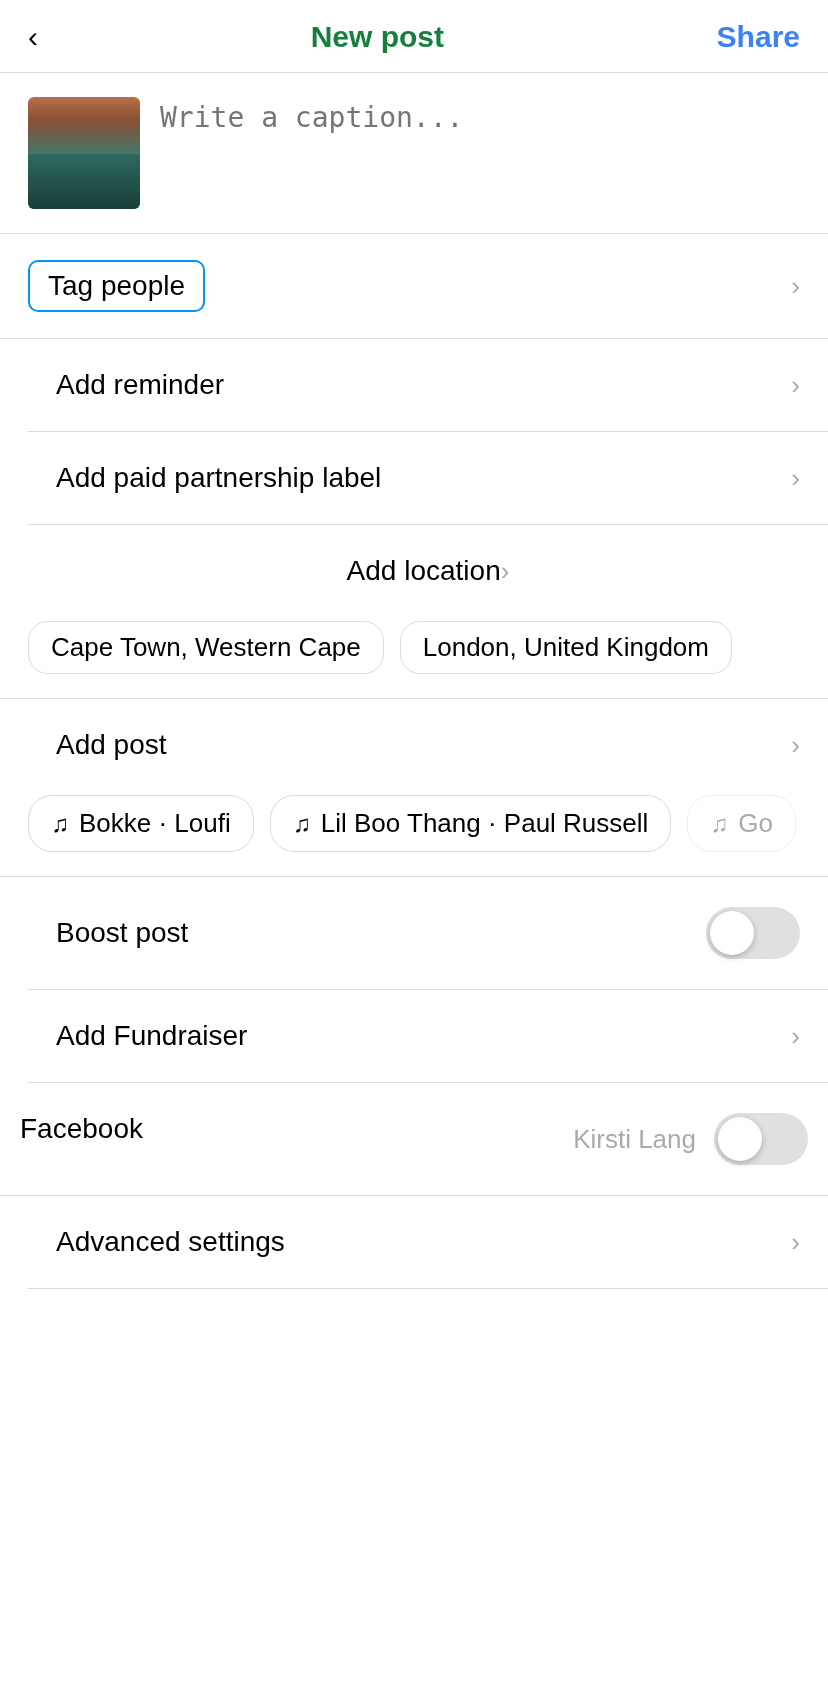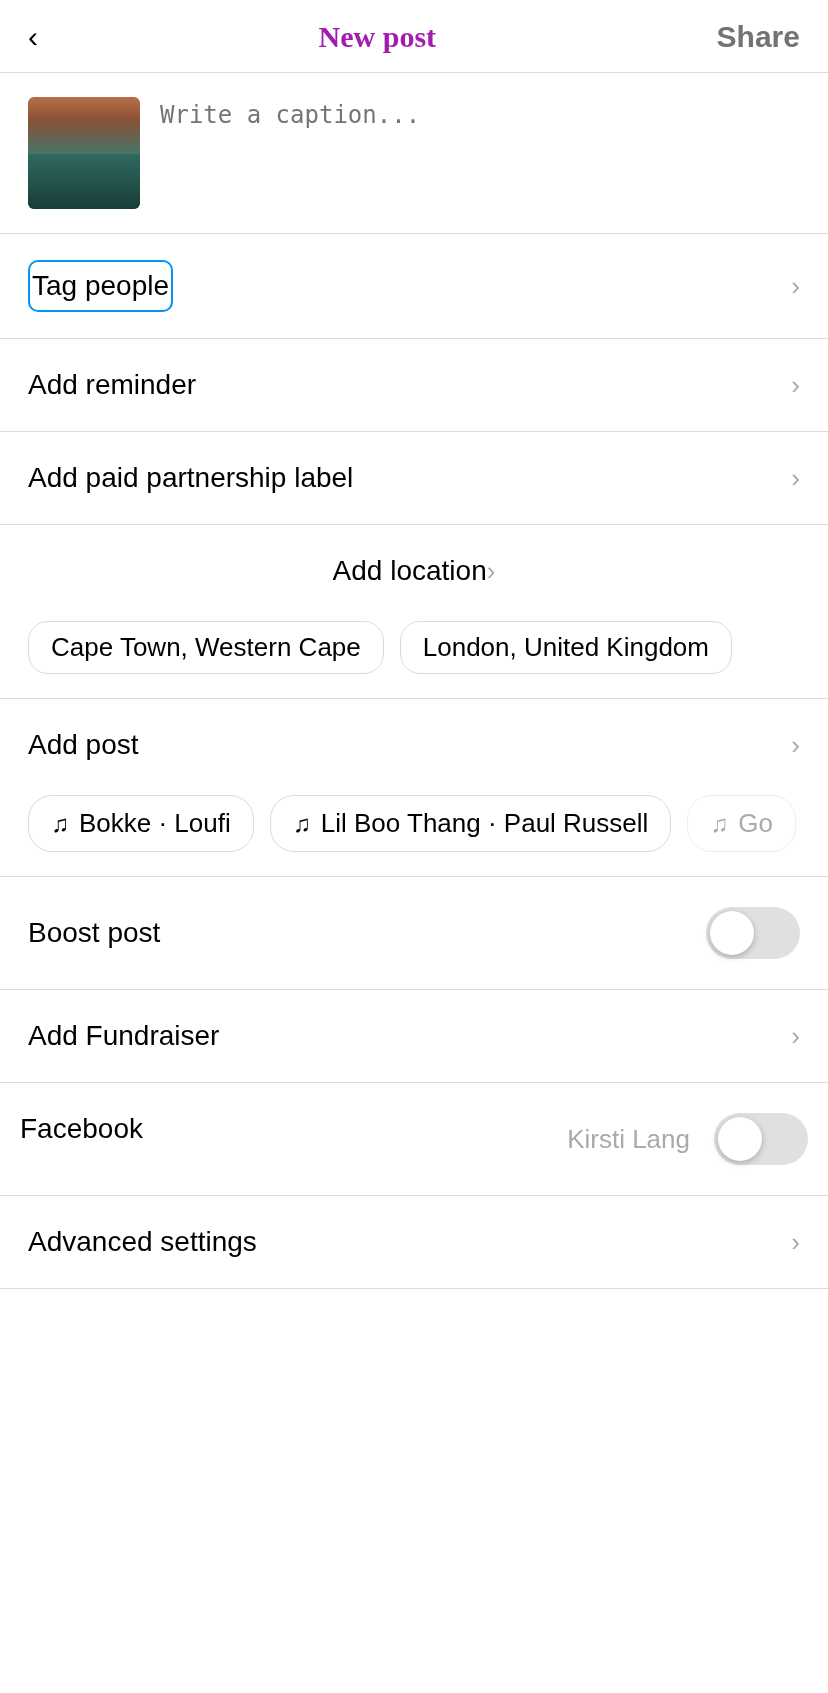--- a/index.html
+++ b/index.html
@@ -22,27 +22,26 @@
     }
     .header-back {
       font-size: 30px;
       color: #000;
       cursor: pointer;
       line-height: 1;
     }
     .header-title {
       font-size: 30px;
       font-weight: 700;
-      color: #a21caf;
-      font-family: Liberation Serif, serif;
+      color: #15803d;
     }
     .header-share {
       font-size: 30px;
       font-weight: 600;
-      color: #737373;
+      color: #3b82f6;
       cursor: pointer;
     }
 
     
     .caption-area {
       display: flex;
       align-items: flex-start;
       padding: 24px 28px;
       border-bottom: 1px solid #dbdbdb;
       gap: 20px;
@@ -68,35 +67,36 @@
       position: absolute;
       bottom: 0; left: 0; right: 0;
       height: 55px;
       background: linear-gradient(to bottom, #2e6a60, #1a3d38);
       border-radius: 0 0 6px 6px;
     }
     .caption-input {
       flex: 1;
       border: none;
       outline: none;
-      font-size: 24px;
+      font-size: 28px;
       color: #8b5cf6;
       resize: none;
       background: transparent;
       padding-top: 4px;
     }
 
     
     .menu-row {
       display: flex;
       align-items: center;
       justify-content: space-between;
       padding: 30px 28px;
       border-bottom: 1px solid #dbdbdb;
       cursor: pointer;
+      margin-left: 28px;
     }
     .menu-row-label {
       font-size: 28px;
       color: #000;
     }
     .chevron {
       font-size: 26px;
       color: #aaa;
     }
 
@@ -106,21 +106,21 @@
       align-items: center;
       justify-content: space-between;
       padding: 26px 28px;
       border-bottom: 1px solid #dbdbdb;
       cursor: pointer;
     }
     .tag-people-box {
       display: inline-block;
       border: 2.5px solid #0095f6;
       border-radius: 10px;
-      padding: 8px 2px;
+      padding: 8px 18px;
     }
     .tag-people-label {
       font-size: 28px;
       color: #000;
     }
 
     
     .location-chips {
       display: flex;
       gap: 16px;
@@ -199,21 +199,21 @@
       border-bottom: 1px solid #dbdbdb;
       cursor: pointer;
     }
     .facebook-label {
       font-size: 28px;
       color: #000;
     }
     .facebook-right {
       display: flex;
       align-items: center;
-      gap: 24px;
+      gap: 18px;
     }
     .facebook-user {
       font-size: 26px;
       color: #aaa;
     }
   </style>
 </head>
 <body>
 
 <div class="header">

